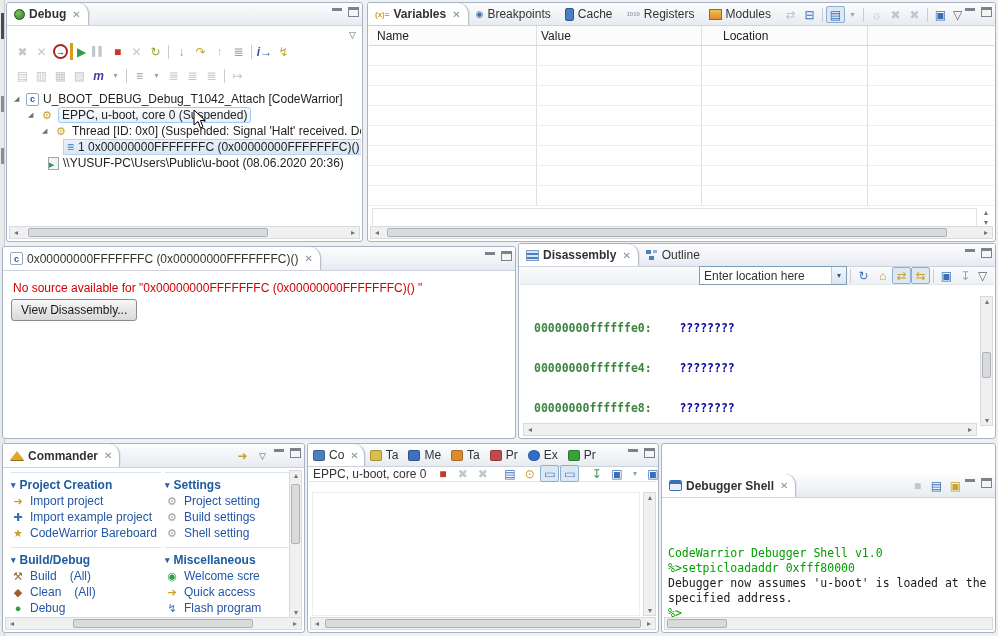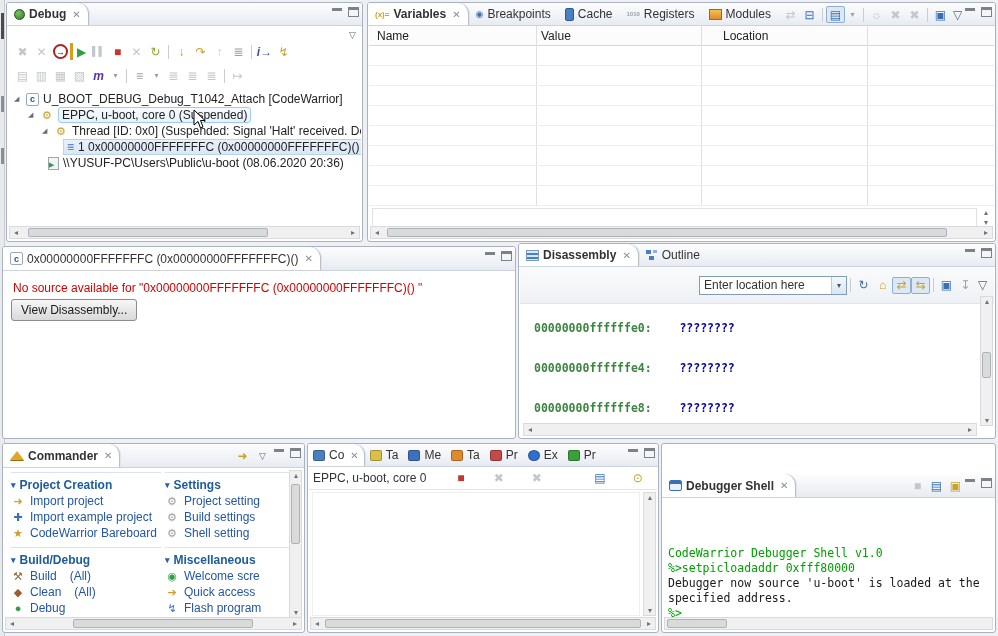--- a/index.html
+++ b/index.html
@@ -99,22 +99,22 @@
   .hline { position:relative; }
 
   
   .sect { border-top:1px solid #d8e4f0; padding-top:3px; margin-bottom:6px; }
   .sect-h { color:#1c5c9e; font-weight:bold; height:17px; display:flex; align-items:center; gap:4px; }
   .sect-h .tri { color:#2b62ae; font-size:9px; }
   .citem { height:16px; display:flex; align-items:center; gap:5px; color:#2456a4; white-space:nowrap; overflow:hidden; }
   .citem .ic { width:14px; text-align:center; font-size:11px; flex:0 0 auto; }
 
   
-  .subbar { position:absolute; left:1px; right:1px; top:22px; height:24px; display:flex; align-items:center;
-            padding:0 4px; gap:19px; border-bottom:1px solid #e2e6ea; }
+  .subbar { position:absolute; left:1px; right:1px; top:22px; height:16px; display:flex; align-items:center;
+            padding:0 4px; gap:1px; border-bottom:1px solid #e2e6ea; }
   .ctxlabel { color:#333; margin-right:6px; white-space:nowrap; }
   .shelltext { position:absolute; font-family:"DejaVu Sans Mono",monospace; font-size:11.5px; line-height:15px; white-space:pre; }
   .sgreen { color:#00a000; } .sblack { color:#1a1a1a; }
 
   .cursor { position:absolute; z-index:99; }
 </style>
 </head>
 <body>
 
 <div class="left-strip">
@@ -297,21 +297,21 @@
     </div>
     <div class="tab">
       <span class="mico outico"></span>
       <span>Outline</span>
     </div>
     <div class="winbtns">
       <span class="wbtn min"></span>
       <span class="wbtn max"></span>
     </div>
   </div>
-  <div style="position:absolute;left:1px;right:1px;top:23px;height:37px;display:flex;align-items:center;justify-content:flex-end;padding-right:4px;border-bottom:1px solid #e2e6ea;background:linear-gradient(#fafbfc,#eef1f5);">
+  <div style="position:absolute;left:1px;right:1px;top:23px;height:18px;display:flex;align-items:center;justify-content:flex-end;padding-right:4px;border-bottom:1px solid #e2e6ea;background:linear-gradient(#fafbfc,#eef1f5);">
     <span class="combo">
       <span>Enter location here</span>
       <span class="dd">▾</span>
     </span>
     <span class="tsep"></span>
     <span class="ti blu">↻</span>
     <span class="ti gold">⌂</span>
     <span class="ti gold pressed">⇄</span>
     <span class="ti gold pressed">⇆</span>
     <span class="tsep"></span>
@@ -521,21 +521,21 @@
     <div style="position:absolute;right:30px;top:3px;display:flex;">
       <span class="ti gd">■</span>
       <span class="ti blu">▤</span>
       <span class="ti gold">▣</span>
     </div>
     <div class="winbtns">
       <span class="wbtn min"></span>
       <span class="wbtn max"></span>
     </div>
   </div>
-  <div class="shelltext" style="left:6px;top:102px;"><span class="sgreen">CodeWarrior Debugger Shell v1.0</span><br><span class="sgreen">%&gt;setpicloadaddr 0xfff80000</span><br><span class="sblack">Debugger now source 'u-boot' is loaded at the</span><br><span class="sblack">specified address.</span><br><span class="sgreen">%&gt;</span></div>
+  <div class="shelltext" style="left:6px;top:102px;"><span class="sgreen">CodeWarrior Debugger Shell v1.0</span><br><span class="sgreen">%&gt;setpicloadaddr 0xfff80000</span><br><span class="sblack">Debugger now assumes 'u-boot' is loaded at the</span><br><span class="sblack">specified address.</span><br><span class="sgreen">%&gt;</span></div>
   <div class="hscroll" style="left:2px;right:2px;bottom:2px;">
     <span class="sthumb" style="width:60px;margin-left:2px;"></span>
   </div>
 </div>
 
 <svg class="cursor" style="left:193px;top:109px;" width="14" height="21" viewBox="0 0 14 21">
   <path d="M1 1 L1 16 L5 12.5 L7.5 19 L10 18 L7.5 11.5 L12 11.5 Z" fill="#ffffff" stroke="#000000" stroke-width="1"></path>
 </svg>
 
 </body></html>

